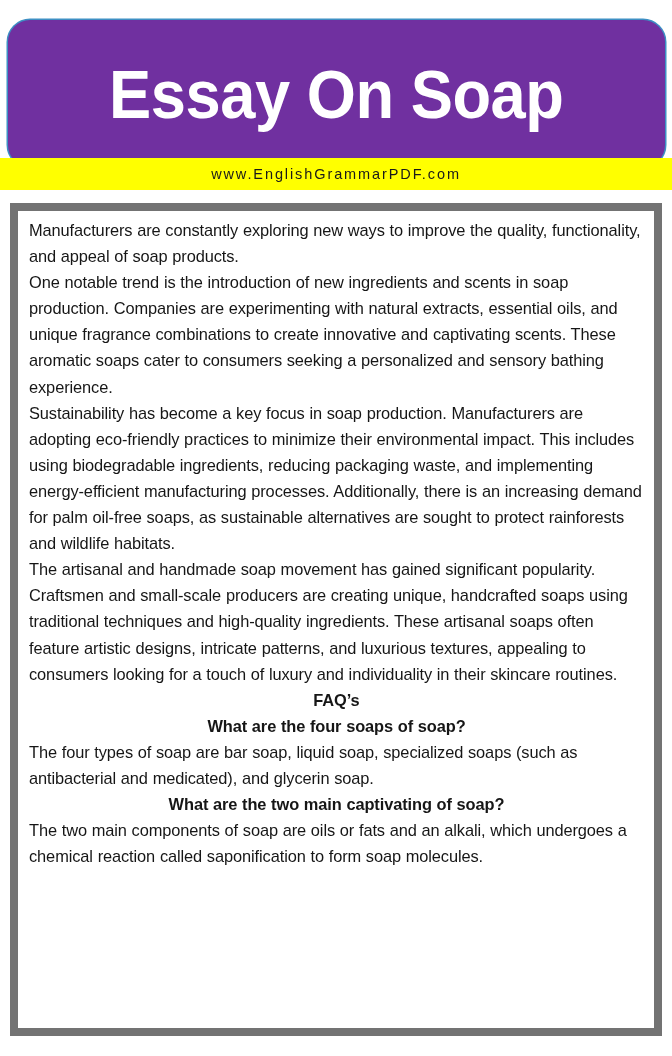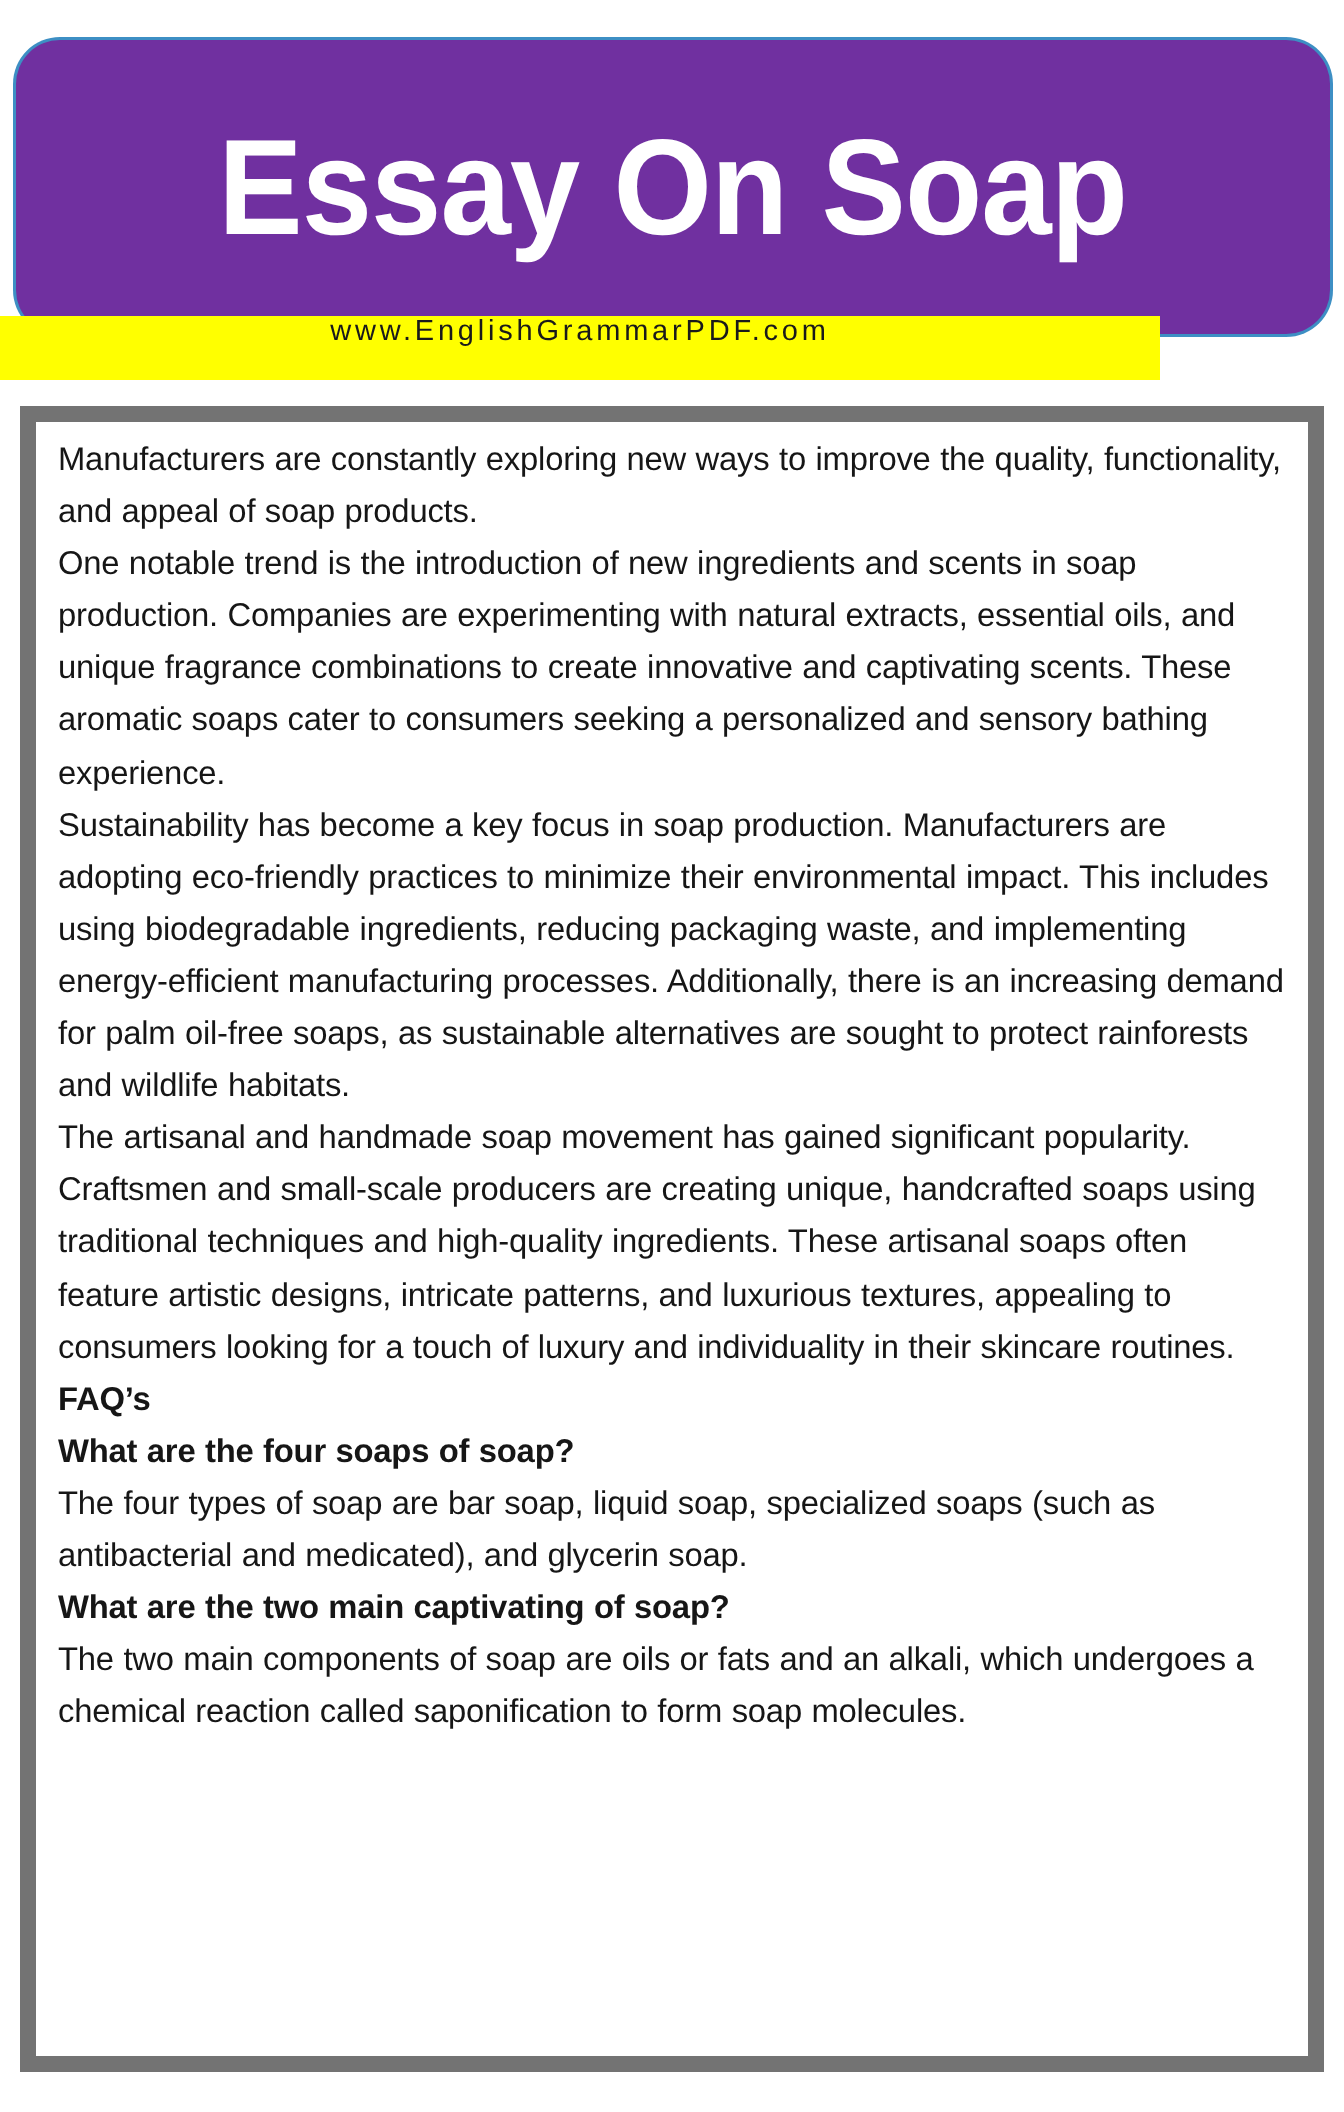--- a/index.html
+++ b/index.html
@@ -42,24 +42,25 @@
     white-space: nowrap;
     margin: 0;
     padding: 0;
   }
 
   
   .site-bar {
     position: absolute;
     left: 0;
     top: 158px;
-    width: 580px;
+    width: 672px;
     height: 32px;
     background: #ffff00;
     display: flex;
+    align-items: center;
     justify-content: center;
   }
   .site-url {
     color: #1a1a1a;
     font-family: "Liberation Sans", sans-serif;
     font-size: 14.5px;
     font-weight: normal;
     letter-spacing: 1.9px;
     white-space: nowrap;
   }
@@ -84,20 +85,21 @@
     color: #161616;
     font-family: "Liberation Sans", sans-serif;
     font-size: 16.4px;
     line-height: 26.1px;
     text-align: left;
     letter-spacing: -0.1px;
     word-spacing: 0.3px;
   }
   .para.bold {
     font-weight: bold;
+    text-align: center;
   }
 </style>
 </head>
 <body>
 
 <div class="header-banner">
   <h1 class="header-title">Essay On Soap</h1>
 </div>
 
 <div class="site-bar">

